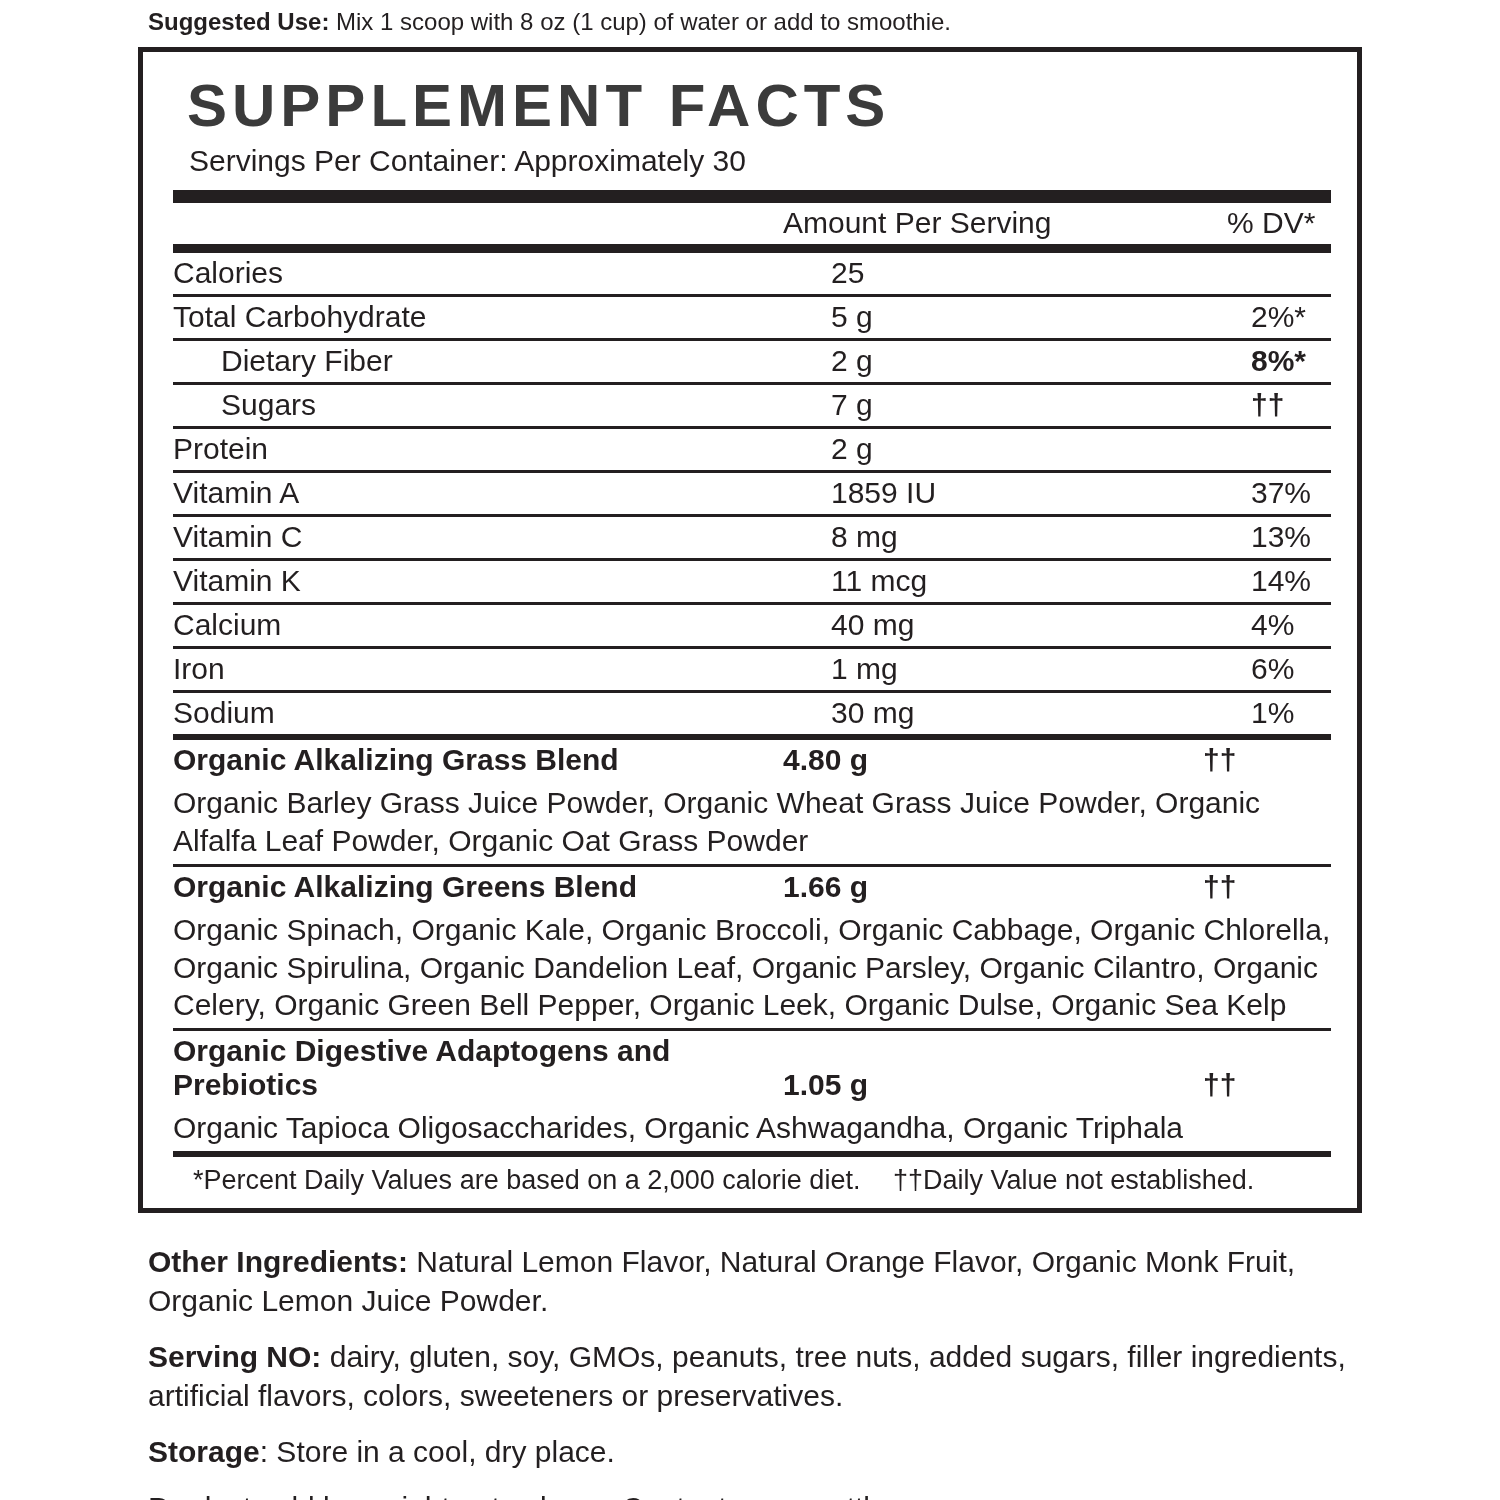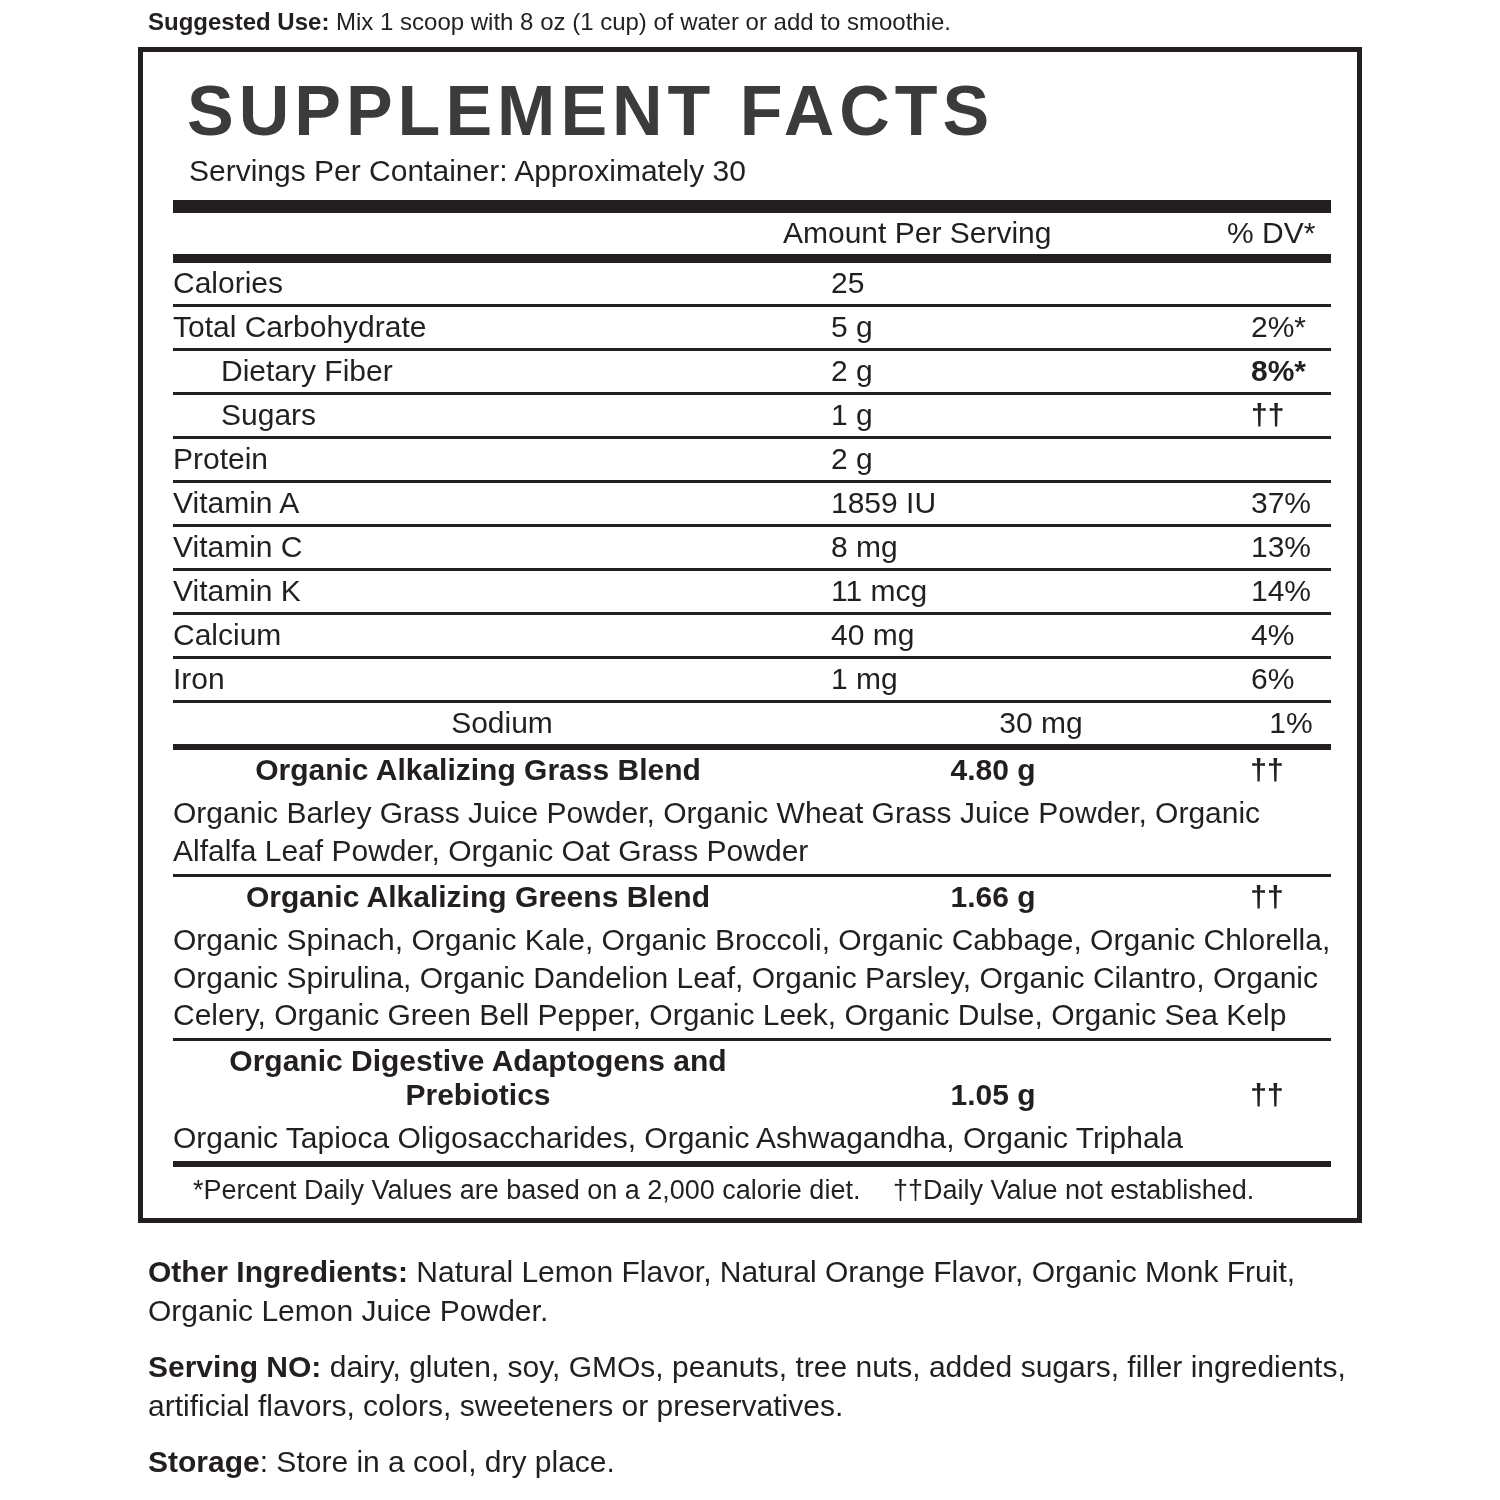--- a/index.html
+++ b/index.html
@@ -32,21 +32,21 @@
   .suggested-use .bold { font-weight: bold; }
 
   
   .sf-box {
     margin: 0 138px 0 138px;
     border: 5px solid #231f20;
     box-sizing: border-box;
     padding: 10px 26px 12px 30px;
   }
   .sf-title {
-    font-size: 70px;
+    font-size: 60px;
     font-weight: bold;
     letter-spacing: 5px;
     line-height: 1.0;
     color: #3b3b3b;
     text-align: left;
     padding: 14px 0 6px 14px;
     white-space: nowrap;
   }
   .sf-serving {
     font-size: 30px;
@@ -69,21 +69,21 @@
   table.facts {
     width: 100%;
     border-collapse: collapse;
     font-size: 30px;
   }
   table.facts td {
     padding: 3px 0 4px 0;
     vertical-align: bottom;
     border-bottom: 3px solid #231f20;
   }
-  table.facts tr.no-rule td { border-bottom: none; text-align: center; }
+  table.facts tr.no-rule td { border-bottom: none; }
   td.c-name { padding-left: 16px; width: 610px; }
   td.c-amt  { width: 420px; }
   td.c-dv   { text-align: left; padding-left: 24px; }
   .indent1 { padding-left: 48px !important; }
   .hdr td {
     border-bottom: none;
     padding-bottom: 6px;
     padding-top: 4px;
   }
   .hdr .c-amt { padding-left: 0; }
@@ -159,21 +159,21 @@
         <td class="c-amt">5 g</td>
         <td class="c-dv">2%*</td>
       </tr>
       <tr>
         <td class="c-name indent1">Dietary Fiber</td>
         <td class="c-amt">2 g</td>
         <td class="c-dv dagger">8%*</td>
       </tr>
       <tr>
         <td class="c-name indent1">Sugars</td>
-        <td class="c-amt">1 g</td>
+        <td class="c-amt">7 g</td>
         <td class="c-dv dagger">††</td>
       </tr>
       <tr>
         <td class="c-name">Protein</td>
         <td class="c-amt">2 g</td>
         <td class="c-dv"></td>
       </tr>
       <tr>
         <td class="c-name">Vitamin A</td>
         <td class="c-amt">1859 IU</td>

